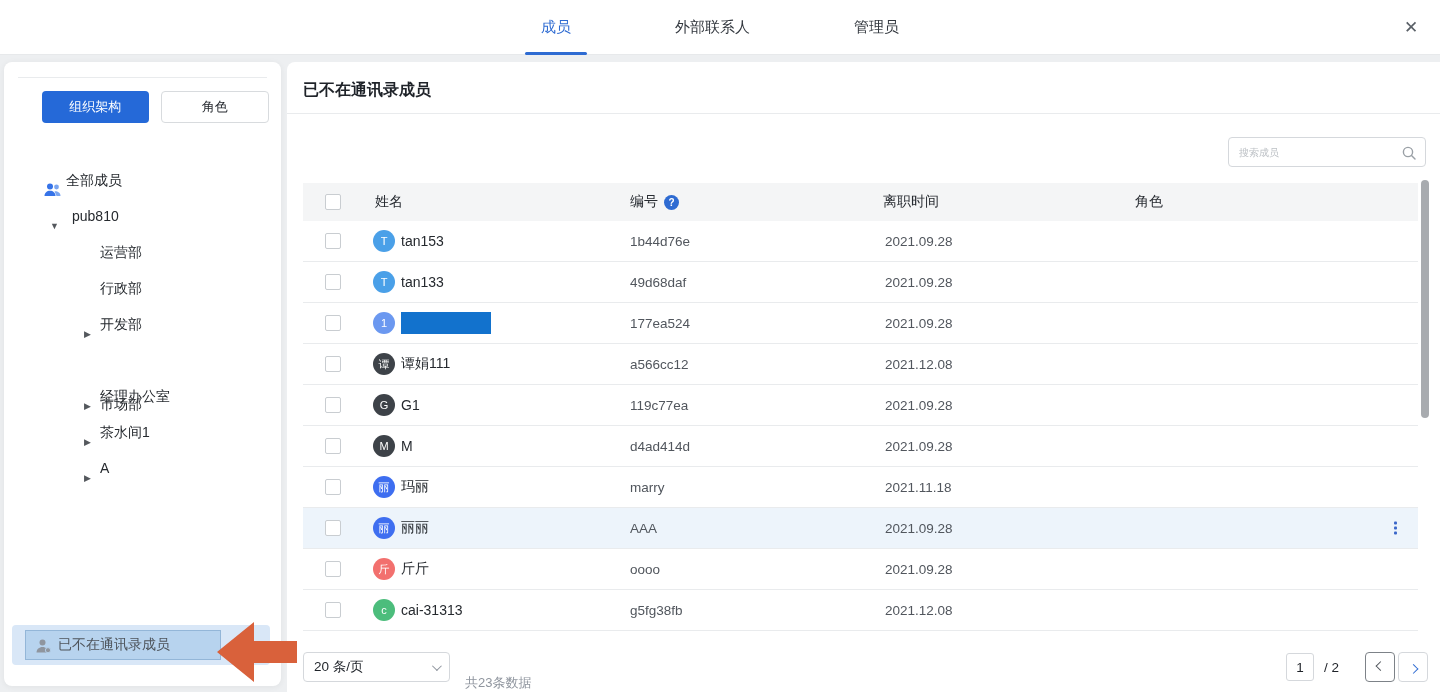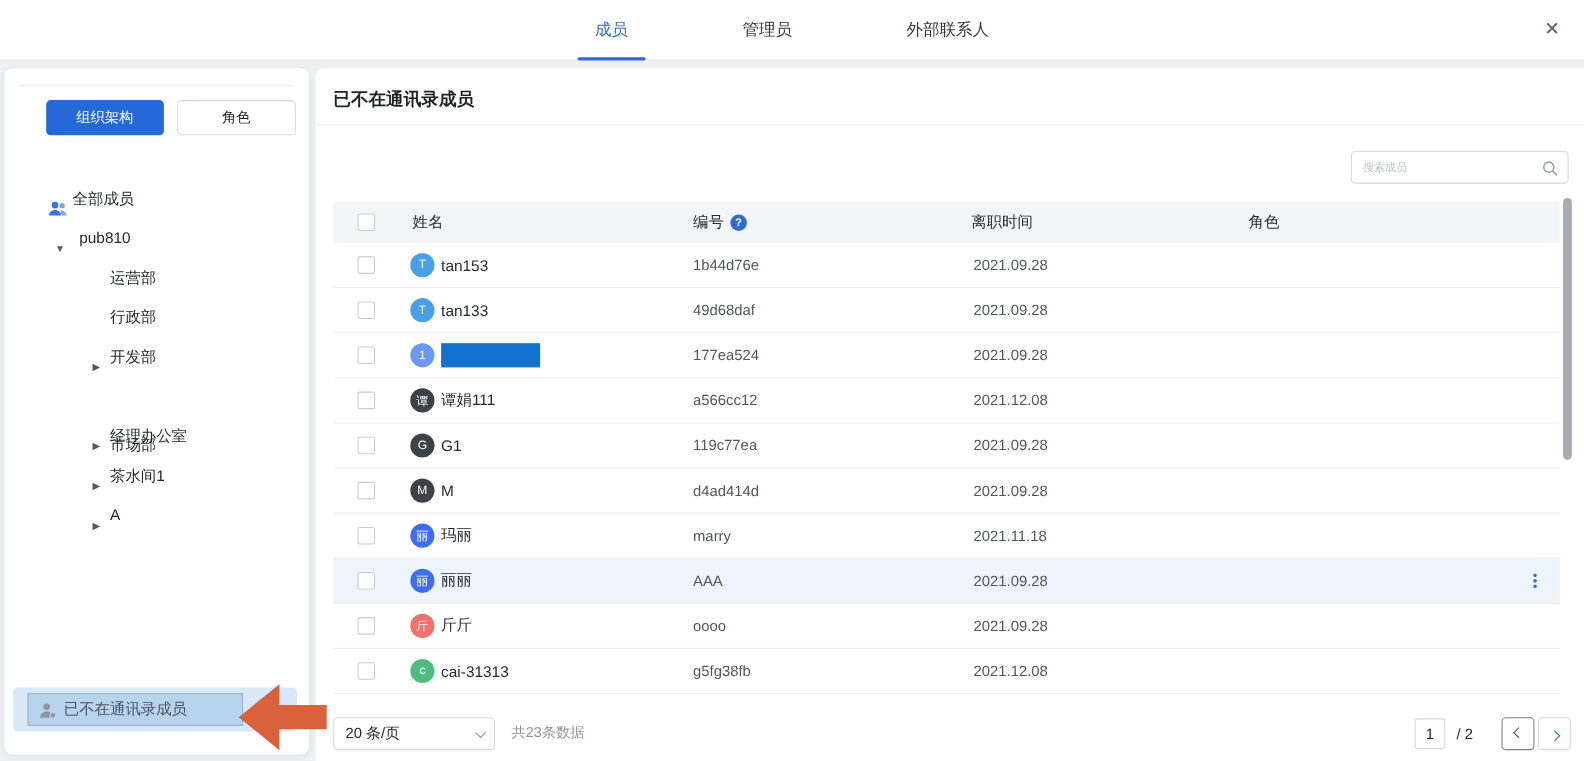--- a/index.html
+++ b/index.html
@@ -94,43 +94,43 @@
 
   .vscrollbar { position:absolute; right:11px; top:118px; width:8px; height:238px;
         background:#a8abaf; border-radius:4px; cursor:pointer; }
 
   
   .pagesize { position:absolute; left:16px; bottom:10px; width:147px; height:30px;
         border:1px solid #d5d8dc; border-radius:4px; display:flex; align-items:center;
         padding:0 10px; font-size:13.5px; color:#1f2329; cursor:pointer; }
   .pagesize .chev { margin-left:auto; width:7px; height:7px; border-right:1.5px solid #8f959e;
         border-bottom:1.5px solid #8f959e; transform:rotate(45deg) translateY(-2px); }
-  .total-text { position:absolute; left:178px; bottom:17px; font-size:13px; color:#8f959e; }
+  .total-text { position:absolute; left:178px; bottom:0; font-size:13px; color:#8f959e; }
 
   .pager { position:absolute; right:12px; bottom:10px; display:flex; align-items:center; height:30px; }
   .page-input { width:28px; height:28px; border:1px solid #d5d8dc; border-radius:3px;
         text-align:center; font-size:13.5px; color:#1f2329; outline:none;
         font-family:"Liberation Sans","DejaVu Sans",sans-serif; }
   .page-total { margin:0 26px 0 10px; font-size:13.5px; color:#1f2329; }
   .page-btn { width:30px; height:30px; border-radius:4px; background:#fff;
         display:flex; align-items:center; justify-content:center; cursor:pointer; }
   .page-btn.prev { border:1px solid #7d8288; margin-right:3px; }
   .page-btn.next { border:1px solid #d5d8dc; }
   .page-btn .chev { width:7px; height:7px; border-right:1.6px solid; border-bottom:1.6px solid; }
   .page-btn.prev .chev { color:#51565d; border-color:#51565d; transform:rotate(135deg) translate(-1px,1px); }
   .page-btn.next .chev { color:#2e6bd2; border-color:#2e6bd2; transform:rotate(-45deg) translate(-1px,1px); }
 </style>
 </head>
 <body>
 
 <div class="topbar">
   <div class="tabs">
       <div class="tab active">成员</div>
+      <div class="tab">外部联系人</div>
       <div class="tab">管理员</div>
-      <div class="tab">外部联系人</div>
     </div>
   <div class="close-btn">✕</div>
 </div>
 
 <div class="sidebar">
   <div class="sb-divider"></div>
   <div class="sb-btns">
     <div class="sb-btn primary">组织架构</div>
     <div class="sb-btn ghost">角色</div>
   </div>

